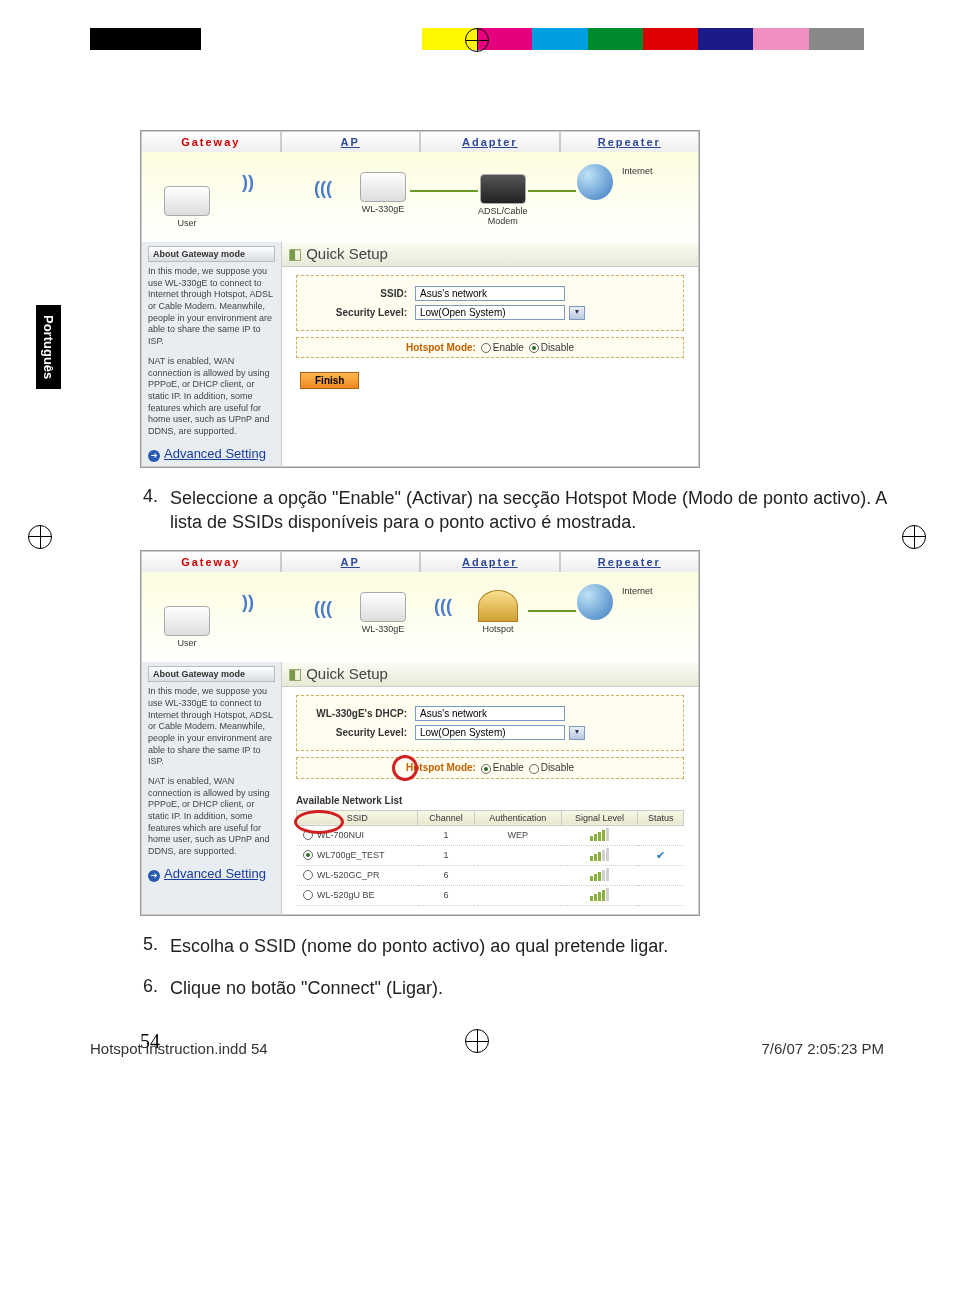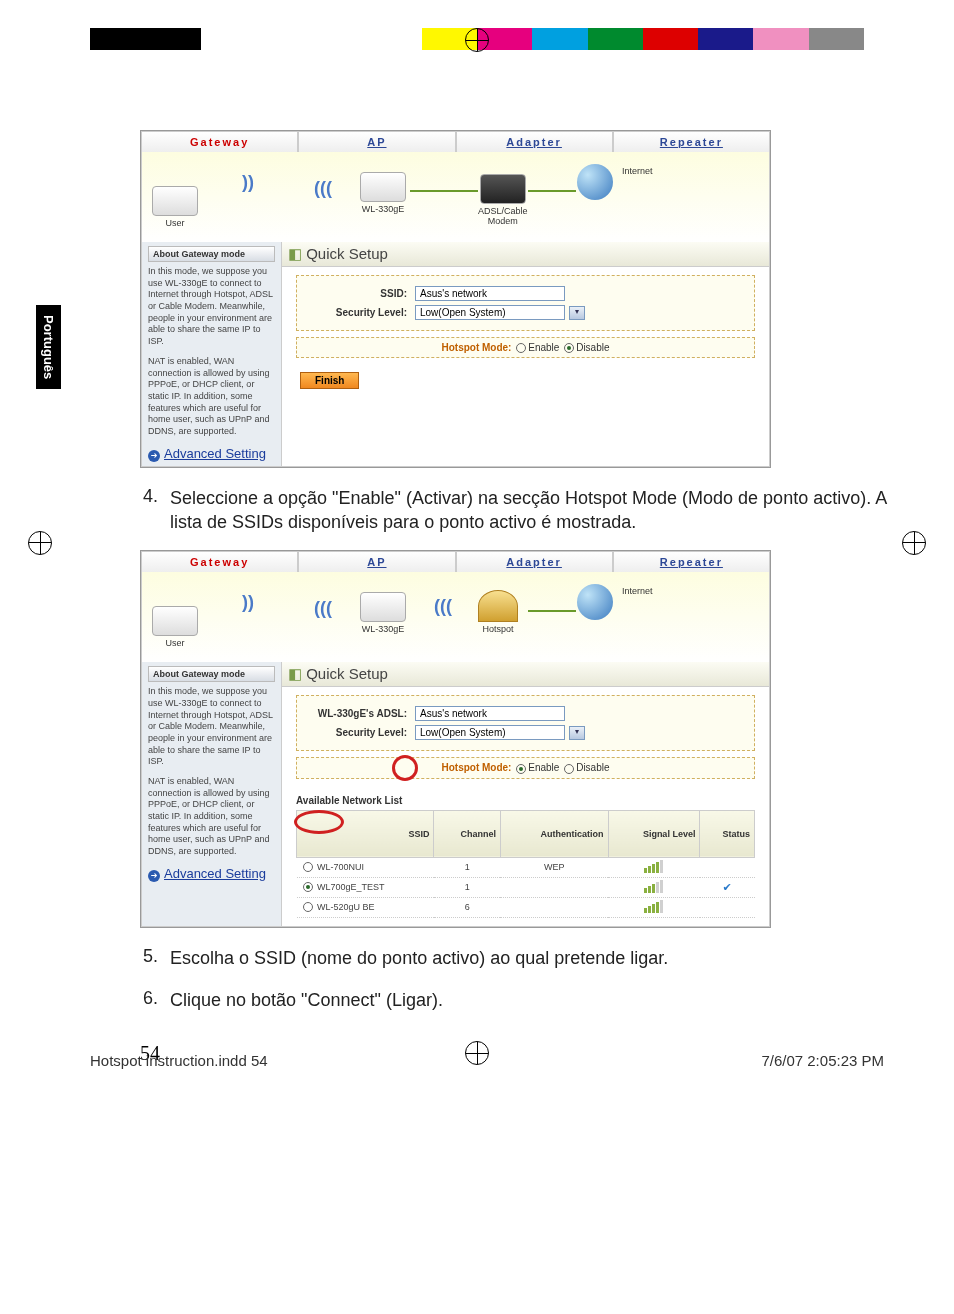--- a/index.html
+++ b/index.html
@@ -10,27 +10,27 @@
   .regmark { width: 24px; height: 24px; border: 1px solid #000; border-radius: 50%; position: relative; display: inline-flex; align-items: center; justify-content: center; }
   .regmark::before, .regmark::after { content: ''; position: absolute; background: #000; }
   .regmark::before { width: 100%; height: 1px; }
   .regmark::after { height: 100%; width: 1px; }
   .regmark-top { position: absolute; left: 50%; top: 28px; transform: translateX(-50%); }
   .regmark-left { position: absolute; left: 28px; top: 50%; transform: translateY(-50%); }
   .regmark-right { position: absolute; right: 28px; top: 50%; transform: translateY(-50%); }
   .regmark-bottom { position: absolute; left: 50%; bottom: 20px; transform: translateX(-50%); }
   .side-tab { position: absolute; left: 36px; top: 305px; background: #000; color: #fff; writing-mode: vertical-rl; padding: 10px 5px; font-size: 13px; font-weight: bold; }
   .content { margin: 80px 0 0 80px; }
-  .screenshot { border: 1px solid #999; width: 631px; font-size: 10px; background: linear-gradient(#f8f8f0, #fff); }
+  .screenshot { border: 1px solid #999; width: 560px; font-size: 10px; background: linear-gradient(#f8f8f0, #fff); }
   .tabs { display: flex; background: #f7f7e8; }
   .tab { flex: 1; text-align: center; padding: 4px 0; border: 1px solid #ccc; border-bottom: none; background: linear-gradient(#fff,#eee); color: #2d4896; font-weight: bold; font-size: 11px; letter-spacing: 2px; text-decoration: underline; }
   .tab.active { color: #c00; text-decoration: none; }
   .diagram { position: relative; height: 90px; background: linear-gradient(#fdfde0,#fff); border-left:1px solid #ccc; border-right:1px solid #ccc; }
   .node { position: absolute; text-align:center; font-size:9px; color:#333; }
-  .node-user { left: 10px; top: 34px; }
+  .node-user { left: 22px; top: 34px; }
   .node-router { left: 218px; top: 20px; }
   .node-modem { left: 336px; top: 22px; }
   .node-hotspot { left: 336px; top: 18px; text-align: center; }
   .node-globe { left: 435px; top: 12px; }
   .ic { display:block; width:46px; height:30px; border:1px solid #aaa; border-radius:4px; background:linear-gradient(#fff,#ddd); margin:0 auto 2px; }
   .ic.globe { border-radius:50%; width:36px; height:36px; background: radial-gradient(circle at 30% 30%, #bfe3f7, #3a7abf); border:none; }
   .ic.satellite { width:40px; height:32px; border-radius:50% 50% 0 0; background:linear-gradient(#f8e090,#d0a030); border:1px solid #b08020;}
   .waves { position:absolute; color:#4a7ac8; font-weight:bold; font-size:18px; }
   .line { position:absolute; height:2px; background:#6a9a2a; }
   .lower-grid { display: grid; grid-template-columns: 140px 1fr; border:1px solid #ccc; border-top:none; }
@@ -48,21 +48,21 @@
   .flabel { width:110px; text-align:right; padding-right:8px; color:#333; font-weight:bold;}
   .finput { border:1px solid #7a9ac0; padding:1px 4px; font-size:10px; width:150px; background:#fff;}
   .fselect-arrow { display:inline-block; width:16px; height:14px; background:linear-gradient(#eaf0f8,#b8c8e0); border:1px solid #7a9ac0; margin-left:4px; text-align:center; font-size:8px; color:#335; vertical-align:middle;}
   .hotspot-row { text-align:center; color:#c06000; font-weight:bold; padding:4px 0;}
   .radio { display:inline-block; width:10px; height:10px; border:1px solid #666; border-radius:50%; margin:0 2px; vertical-align:middle; position:relative;}
   .radio.checked::after { content:''; position:absolute; inset:2px; background:#2a6a2a; border-radius:50%;}
   .btn-row { padding:4px 12px 10px;}
   .btn { display:inline-block; background:linear-gradient(#ffb850,#f08820); border:1px solid #b06010; color:#000; font-size:10px; font-weight:bold; padding:2px 14px; margin-left:6px;}
   .circle-red { position:absolute; border:3px solid #d02020; border-radius:50%; pointer-events:none;}
   .nettable { width: calc(100% - 28px); margin:4px 14px 8px; border-collapse:collapse; font-size:9px;}
-  .nettable th { background:linear-gradient(#f8f8e8,#e8e8d0); border:1px solid #ccc; padding:18px 4px; font-weight:bold; color:#333;text-align:right;}
+  .nettable th { background:linear-gradient(#f8f8e8,#e8e8d0); border:1px solid #ccc; padding:2px 4px; font-weight:normal; color:#333;}
   .nettable td { border-bottom:1px dotted #ccc; padding:2px 4px; color:#444;}
   .signal { display:inline-flex; align-items:flex-end; gap:1px; }
   .signal i { display:inline-block; width:3px; background:#8ab040; }
   .signal i.off { background:#d0d0d0; }
   .list-head { font-weight:bold; color:#333; margin:6px 0 0 14px; font-size:10px;}
   .instruction { margin: 18px 0 16px 0; display:flex; font-size:18px; color:#222;}
   .inum { width:30px; text-align:right; padding-right:12px;}
   .itext { flex:1; line-height:1.35;}
   .page-num { font-size:20px; font-family: Georgia, serif; margin-top:30px;}
   .footer { position:absolute; bottom:16px; left:90px; right:70px; display:flex; justify-content:space-between; font-size:15px; color:#333;}
@@ -181,21 +181,21 @@
           <div class="sidebar-title">About Gateway mode</div>
           <p>In this mode, we suppose you use WL-330gE to connect to Internet through Hotspot, ADSL or Cable Modem. Meanwhile, people in your environment are able to share the same IP to ISP.</p>
           <p>NAT is enabled, WAN connection is allowed by using PPPoE, or DHCP client, or static IP. In addition, some features which are useful for home user, such as UPnP and DDNS, are supported.</p>
           <div class="adv-link-wrap"><a class="adv-link">Advanced Setting</a></div>
         </div>
         <div class="main-panel rel">
           <div class="qs-title">Quick Setup</div>
           <div class="form-area">
             <div class="form-box">
               <div class="frow">
-                <span class="flabel">WL-330gE's ADSL:</span>
+                <span class="flabel">WL-330gE's DHCP:</span>
                 <span class="finput">Asus's network</span>
               </div>
               <div class="frow">
                 <span class="flabel">Security Level:</span>
                 <span class="finput">Low(Open System)</span>
                   <span class="fselect-arrow">▾</span>
               </div>
             </div>
             <div class="form-box hotspot-row rel">
               <span>Hotspot Mode:</span>
@@ -236,20 +236,33 @@
                   <td style="text-align: center;"><span class="signal">
                       <i style="height: 5px;"></i>
                       <i style="height: 7px;"></i>
                       <i style="height: 9px;"></i>
                       <i class="off" style="height: 11px;"></i>
                       <i class="off" style="height: 13px;"></i>
                     </span></td>
                   <td style="text-align: center;"><span class="checkmark">✔</span></td>
                 </tr>
                 <tr>
+                  <td><span class="radio"></span> WL-520GC_PR</td>
+                  <td style="text-align: center;">6</td>
+                  <td style="text-align: center;"></td>
+                  <td style="text-align: center;"><span class="signal">
+                      <i style="height: 5px;"></i>
+                      <i style="height: 7px;"></i>
+                      <i style="height: 9px;"></i>
+                      <i class="off" style="height: 11px;"></i>
+                      <i class="off" style="height: 13px;"></i>
+                    </span></td>
+                  <td style="text-align: center;"></td>
+                </tr>
+                <tr>
                   <td><span class="radio"></span> WL-520gU BE</td>
                   <td style="text-align: center;">6</td>
                   <td style="text-align: center;"></td>
                   <td style="text-align: center;"><span class="signal">
                       <i style="height: 5px;"></i>
                       <i style="height: 7px;"></i>
                       <i style="height: 9px;"></i>
                       <i style="height: 11px;"></i>
                       <i class="off" style="height: 13px;"></i>
                     </span></td>

